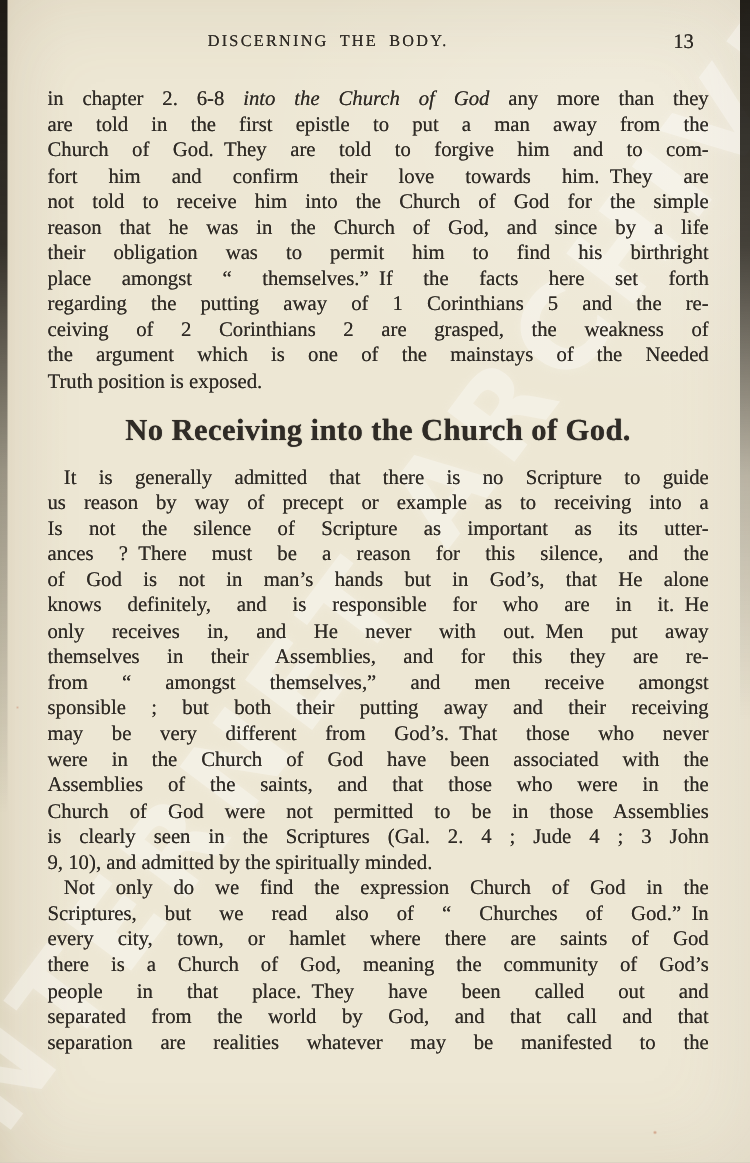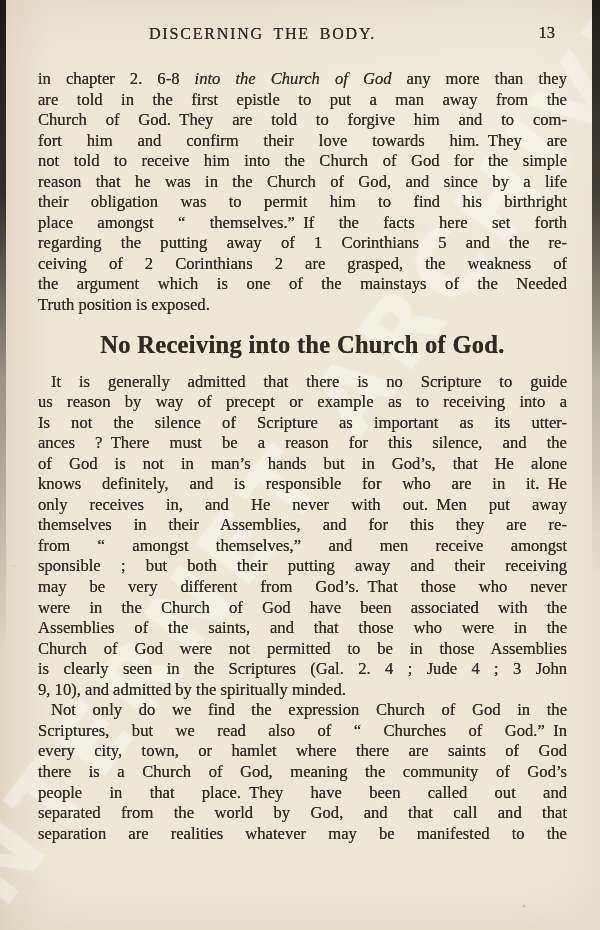--- a/index.html
+++ b/index.html
@@ -50,21 +50,21 @@
     opacity:.38;
     text-shadow:0 0 8px rgba(255,255,255,.5);
     pointer-events:none;
     user-select:none;
   }
   .running-header{
     position:absolute;top:25px;left:38px;right:33px;height:20px;
   }
   .running-title{
     position:absolute;left:50%;transform:translateX(-50%) translateX(-40px);
-    font-size:16px;letter-spacing:1.8px;word-spacing:4px;
+    font-size:13px;letter-spacing:1.8px;word-spacing:4px;
     white-space:nowrap;
     text-shadow:0 0 .5px rgba(40,36,30,.9);
   }
   .page-number{
     position:absolute;right:12px;top:-2px;
     font-size:16.5px;
     text-shadow:0 0 .5px rgba(40,36,30,.9);
   }
   .text-column{
     position:absolute;top:69px;left:38px;right:33px;

